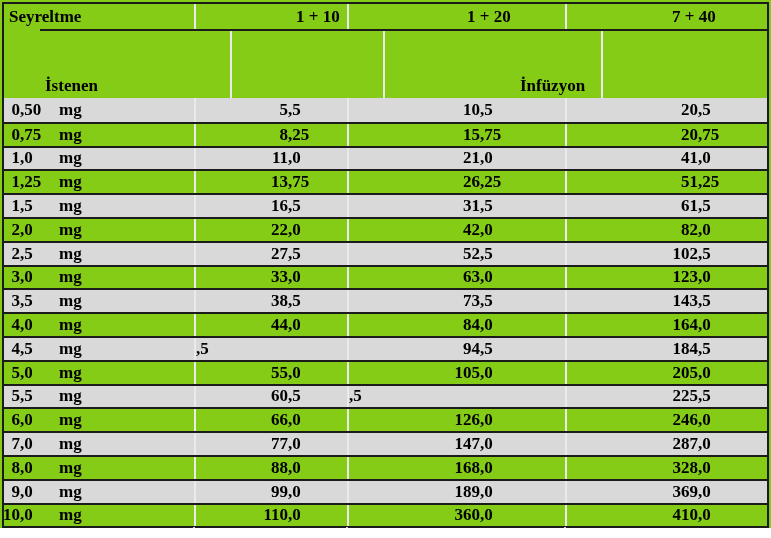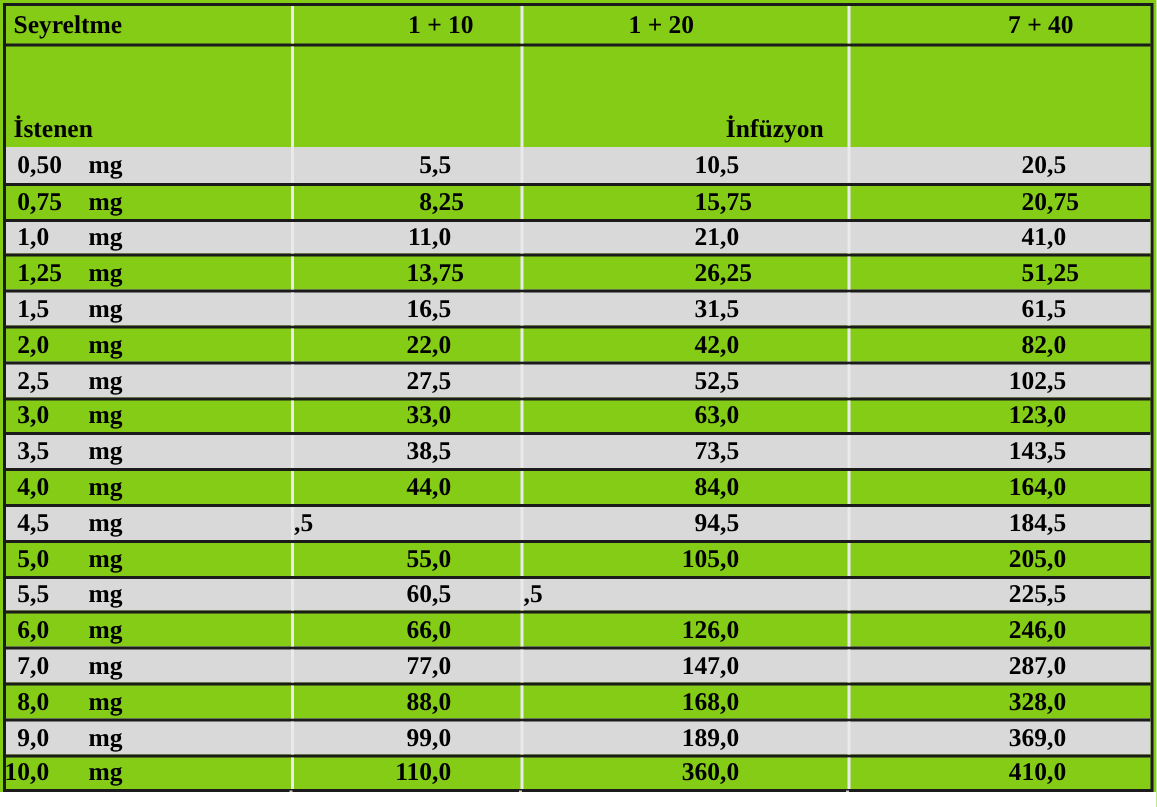--- a/index.html
+++ b/index.html
@@ -35,26 +35,26 @@
     font-size: 17px;
     overflow: hidden;
     white-space: pre;
   }
   .cell + .cell { border-left: 2px solid #eaeaea; }
 
   
   .hrow1 { height: 25px; }
   .hrow1 .cell { display: flex; align-items: center; }
   .h1c1 { padding-left: 5px; }
-  .h1c2 { padding-left: 76px; }
-  .h1c3 { padding-left: 70px; }
+  .h1c2 { padding-left: 100px; }
+  .h1c3 { padding-left: 118px; }
   .h1c4 { padding-left: 105px; }
 
   
-  .hrow2 { height: 69px; }
+  .hrow2 { height: 69px; margin-left: 36px; }
   .hrow2 .cell { padding-top: 3px; }
   .hline { line-height: 23px; height: 23px; }
   .h2c1 { padding-left: 5px; }
   .h2c2 { padding-left: 74px; }
   .h2c3 { padding-left: 119px; text-align: center; }
   .h2c4 { padding-left: 100px; }
 
   
   .drow { height: 23.8px; }
   .drow .cell { display: flex; align-items: center; }

